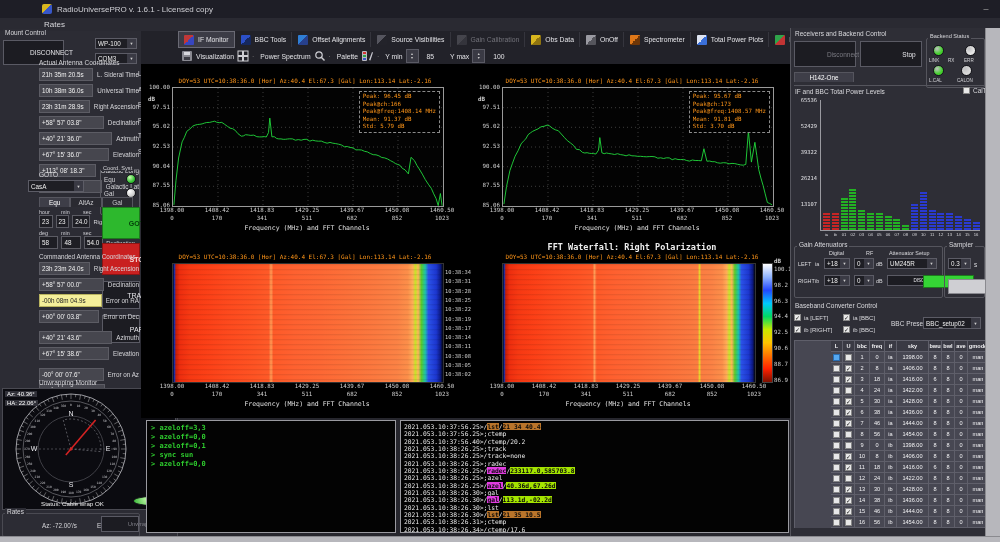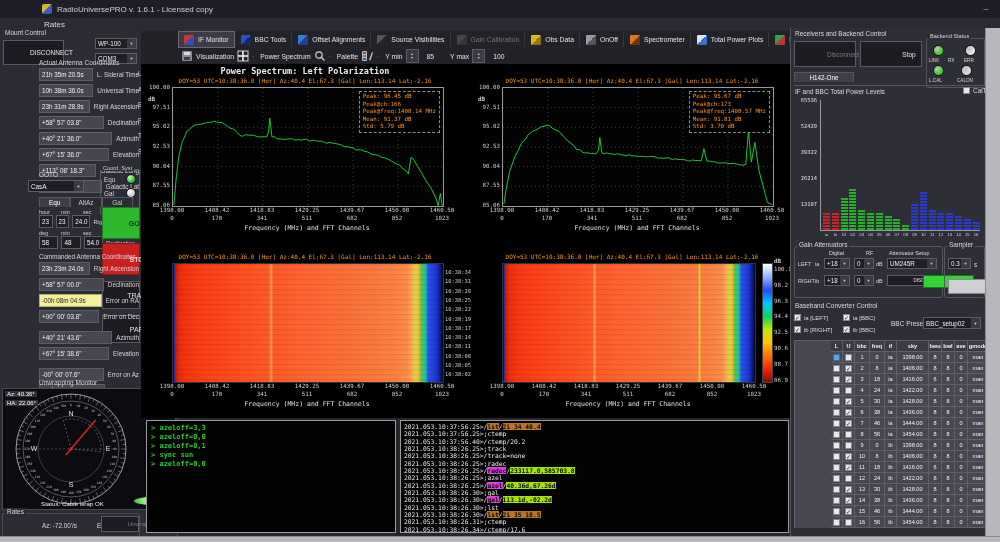--- a/index.html
+++ b/index.html
@@ -485,21 +485,20 @@
     <span class="spin">
         <span>▲</span>
         <span>▼</span>
       </span>
     <span class="lb" style="margin-left:8px;">100</span>
   </div>
 
   <div id="plots" class="abs">
 
     <div class="plot mono" id="specL" style="left:5px;top:2px;width:318px;height:174px;">
-      <div class="ptitle mono">Power Spectrum: Left Polarization</div>
       <div class="pinfo mono">DOY=53  UTC=10:38:36.0   [Hor] Az:40.4  El:67.3   [Gal] Lon:113.14  Lat:-2.16</div>
       <div class="pbox" style="left:26px;width:270px;height:118px;">
         <svg id="svgL" width="270" height="118">
             <line class="grid" x1="45.0" y1="0" x2="45.0" y2="118"></line>
             <line class="grid" x1="90.0" y1="0" x2="90.0" y2="118"></line>
             <line class="grid" x1="135.0" y1="0" x2="135.0" y2="118"></line>
             <line class="grid" x1="180.0" y1="0" x2="180.0" y2="118"></line>
             <line class="grid" x1="225.0" y1="0" x2="225.0" y2="118"></line>
             <line class="grid" x1="0" y1="19.7" x2="270" y2="19.7"></line>
             <line class="grid" x1="0" y1="39.3" x2="270" y2="39.3"></line>
@@ -622,20 +621,21 @@
         <div class="tlab" style="left: 299px; top: 73.5px; font-size: 5.4px;">10:38:19</div>
         <div class="tlab" style="left: 299px; top: 82.8px; font-size: 5.4px;">10:38:17</div>
         <div class="tlab" style="left: 299px; top: 92.1px; font-size: 5.4px;">10:38:14</div>
         <div class="tlab" style="left: 299px; top: 101.4px; font-size: 5.4px;">10:38:11</div>
         <div class="tlab" style="left: 299px; top: 110.7px; font-size: 5.4px;">10:38:08</div>
         <div class="tlab" style="left: 299px; top: 120px; font-size: 5.4px;">10:38:05</div>
         <div class="tlab" style="left: 299px; top: 129.3px; font-size: 5.4px;">10:38:02</div>
       </div>
 
     <div class="plot mono" id="wfR" style="left:335px;top:178px;width:312px;height:174px;">
+      <div class="ptitle mono">FFT Waterfall: Right Polarization</div>
       <div class="pinfo mono">DOY=53  UTC=10:38:36.0   [Hor] Az:40.4  El:67.3   [Gal] Lon:113.14  Lat:-2.16</div>
       <div class="heat" id="heatR" style="left: 26px; width: 252px; background: repeating-linear-gradient(rgba(0, 0, 0, 0.1) 0px, rgba(0, 0, 0, 0) 2px, rgba(0, 0, 0, 0) 5px), linear-gradient(90deg, rgb(0, 6, 20) 0%, rgb(20, 48, 180) 0.5%, rgb(200, 30, 6) 1.1%, rgb(237, 45, 14) 2.5%, rgb(246, 56, 18) 6%, rgb(251, 63, 22) 12%, rgb(253, 73, 29) 20%, rgb(254, 83, 35) 30%, rgb(254, 90, 40) 35.5%, rgb(255, 154, 85) 36.3%, rgb(254, 90, 40) 37.2%, rgb(254, 97, 48) 45%, rgb(253, 104, 52) 55%, rgb(252, 112, 57) 65%, rgb(251, 121, 63) 75%, rgb(251, 125, 65) 77.3%, rgb(234, 211, 44) 78%, rgb(251, 125, 65) 78.7%, rgb(251, 130, 69) 83%, rgb(252, 143, 74) 87%, rgb(255, 173, 87) 88.8%, rgb(200, 226, 42) 89.8%, rgb(255, 181, 88) 90.8%, rgb(87, 204, 46) 92%, rgb(31, 194, 168) 93.4%, rgb(43, 82, 232) 94.6%, rgb(28, 54, 207) 97.5%, rgb(12, 26, 134) 99%, rgb(4, 6, 10) 100%);"></div>
       <div class="cbar" id="cbar" style="left: 286px; background: linear-gradient(rgb(255, 255, 255), rgb(143, 180, 255), rgb(35, 71, 255), rgb(0, 200, 255), rgb(0, 217, 100), rgb(200, 232, 0), rgb(255, 196, 0), rgb(255, 115, 0), rgb(255, 33, 0), rgb(126, 16, 0));"></div>
       <div class="cblab" style="left:298px;top:16px;font-weight:bold;">dB</div>
       <div id="cblabs"></div>
       <div id="xWR"></div>
       <div class="xlabel" style="left:26px;top:158px;width:252px;">Frequency (MHz) and FFT Channels</div>
     <div class="xtick" style="left: 6px; top: 141px;">1398.00</div>
         <div class="xtick" style="left: 6px; top: 149px;">0</div>
         <div class="xtick" style="left: 48px; top: 141px;">1408.42</div>

